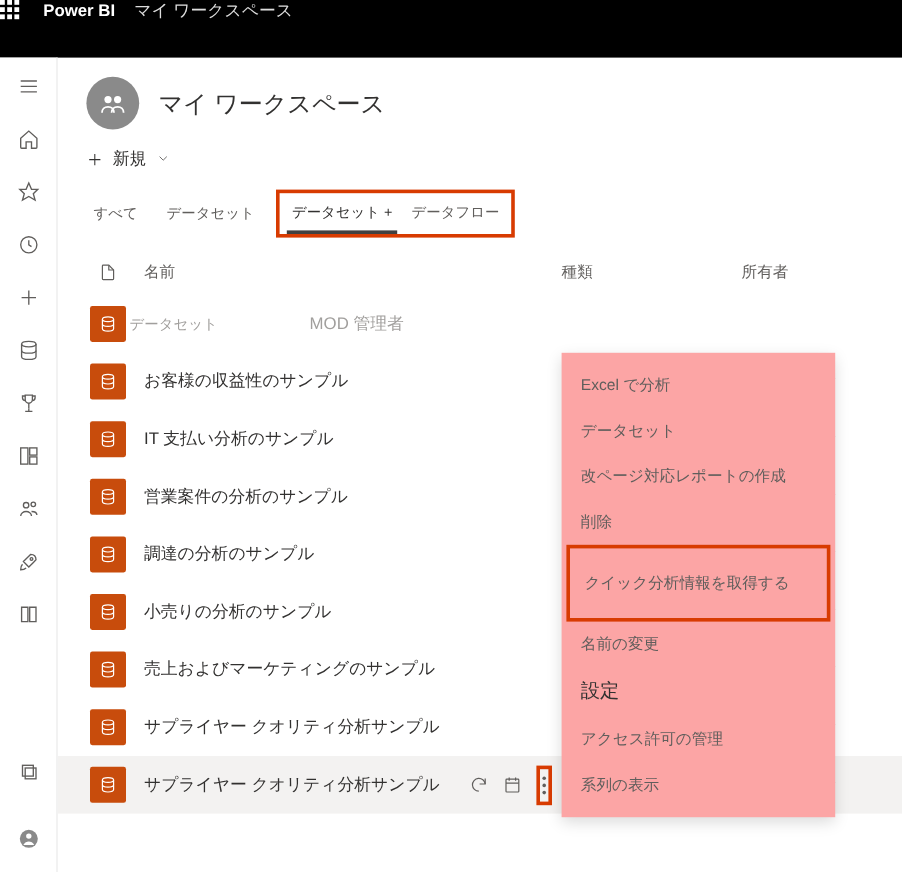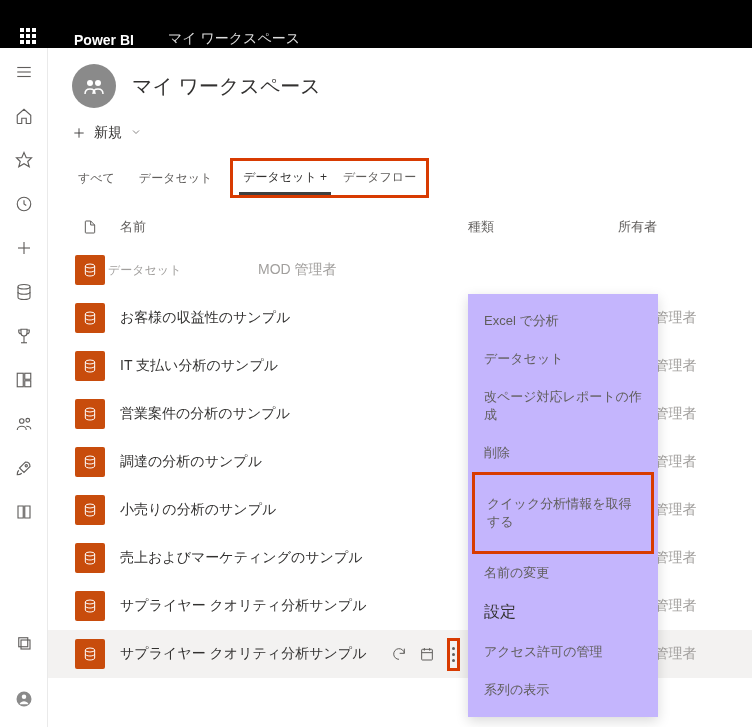--- a/index.html
+++ b/index.html
@@ -1,18 +1,18 @@
 <!DOCTYPE html>
 <html><head>
 <meta charset="utf-8">
 <style>
 * { margin: 0; padding: 0; box-sizing: border-box; font-family: "Segoe UI", -apple-system, sans-serif; }
 body { width: 752px; height: 727px; overflow: hidden; background: #fff; color: #323130; }
 
-.topbar { height: 48px; background: #000; color: #fff; display: flex; align-items: flex-end; padding: 0 20px; gap: 34px; }
+.topbar { height: 48px; background: #000; color: #fff; display: flex; align-items: flex-start; padding: 0 0; gap: 16px; }
 .topbar .apps-icon { width: 20px; height: 20px; display: grid; grid-template-columns: repeat(3,4px); grid-template-rows: repeat(3,4px); gap: 2px; }
 .topbar .apps-icon span { background: #fff; width: 4px; height: 4px; }
 .topbar .brand { font-size: 14px; font-weight: 600; }
 .topbar .ws-label { font-size: 14px; color: #ddd; }
 
 .shell { display: flex; height: calc(727px - 48px); }
 
 .rail { width: 48px; background: #fff; border-right: 1px solid #eaeaea; display: flex; flex-direction: column; align-items: center; padding-top: 8px; gap: 12px; }
 .rail .rail-item { width: 32px; height: 32px; display: flex; align-items: center; justify-content: center; color: #605e5c; cursor: pointer; }
 .rail .rail-item.bottom { margin-top: auto; margin-bottom: 12px; }
@@ -50,21 +50,21 @@
 .row .col-type { font-size: 12px; color: #a19f9d; }
 .row.hover { background: #f3f2f1; }
 .row .actions { display:flex; gap:12px; align-items:center; margin-right:8px; }
 .row .actions .act { width:16px; height:16px; color:#605e5c; cursor:pointer; }
 .row .actions .act svg { width:16px; height:16px; stroke:currentColor; fill:none; stroke-width:1.5; }
 
 .more-highlight { border: 3px solid #d83b01; padding: 6px 2px; display:flex; align-items:center; justify-content:center; }
 .more-highlight .dots { display:flex; flex-direction:column; gap:3px; }
 .more-highlight .dots span { width:3px; height:3px; background:#605e5c; border-radius:50%; }
 
-.context-menu { position:absolute; top: 48px; left: 420px; width: 190px; background:#c4b5fd; box-shadow: 0 4px 12px rgba(0,0,0,0.15); z-index: 10; padding: 8px 0; font-size: 13px; color:#605e5c; }
+.context-menu { position:absolute; top: 48px; left: 420px; width: 228px; background:#fca5a5; box-shadow: 0 4px 12px rgba(0,0,0,0.15); z-index: 10; padding: 8px 0; font-size: 13px; color:#605e5c; }
 .context-menu .mi { padding: 10px 16px; cursor:pointer; }
 .context-menu .mi.big { font-size: 16px; color:#323130; }
 .context-menu .mi.framed { border: 3px solid #d83b01; margin: 0 4px; padding: 20px 12px; }
 </style>
 </head>
 <body>
 
 <div class="topbar">
   <div class="apps-icon">
     <span></span>

